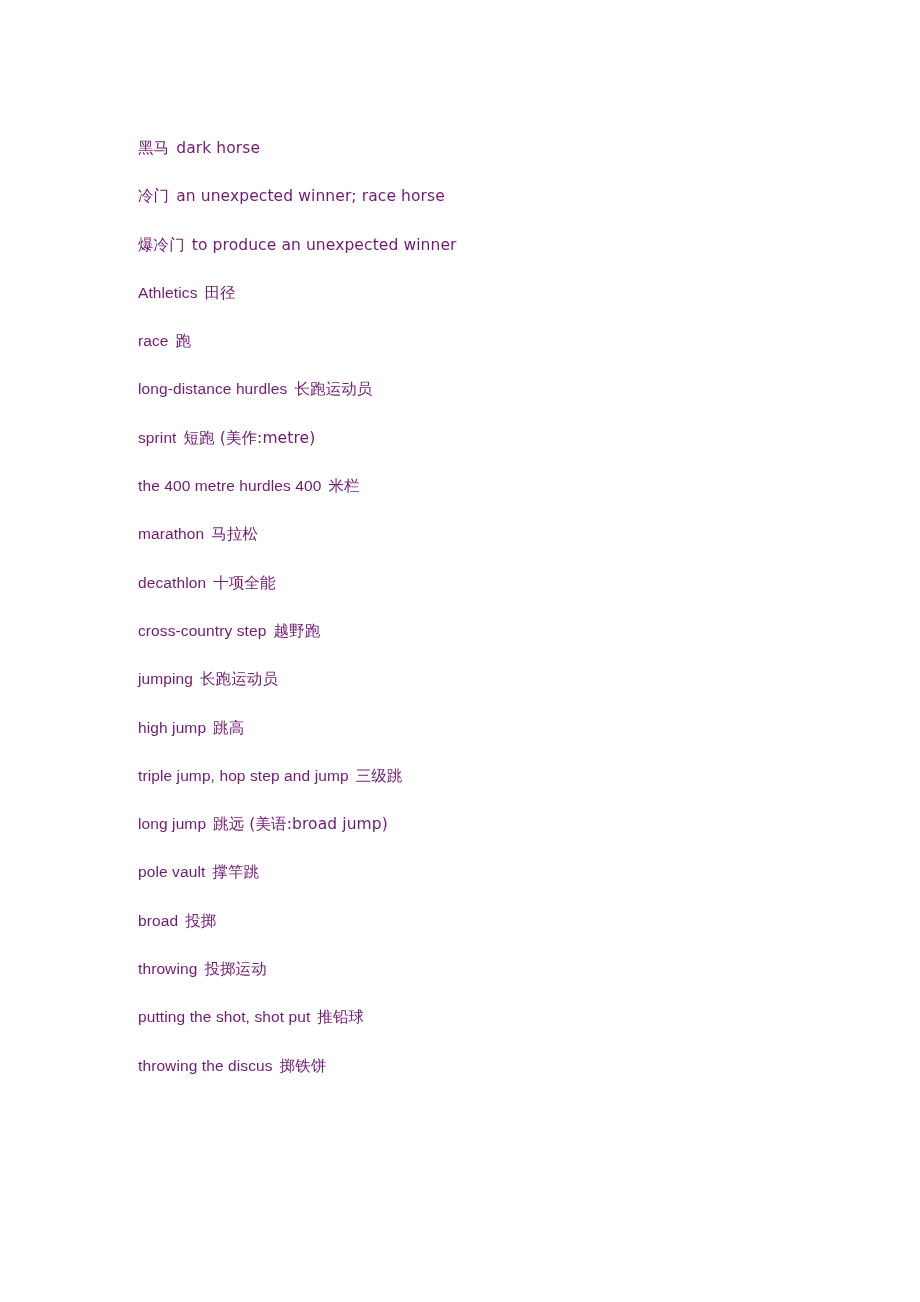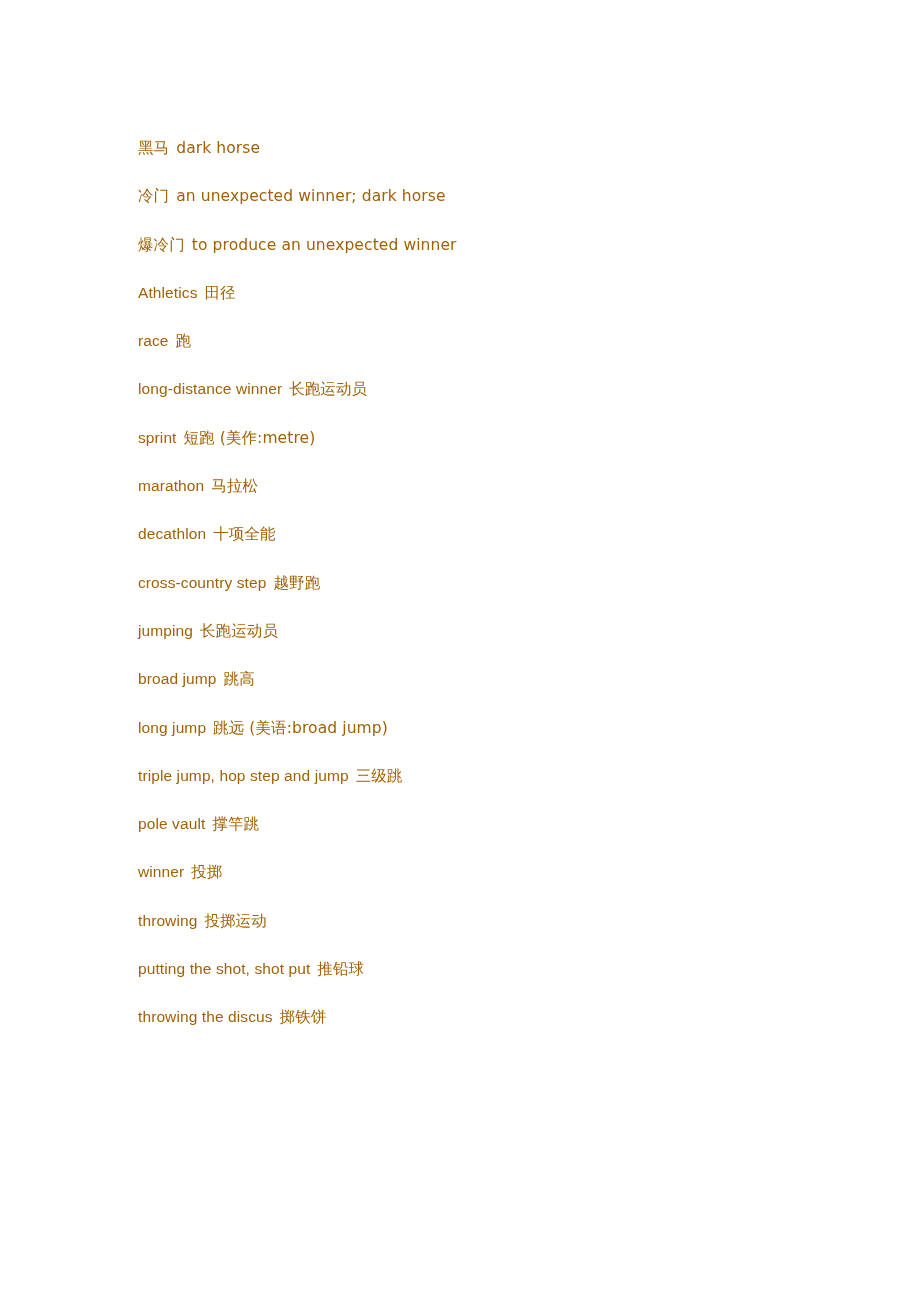--- a/index.html
+++ b/index.html
@@ -18,51 +18,52 @@
   .doc-body {
     position: absolute;
     left: 138px;
     top: 133px;
     width: 700px;
   }
   .entry {
     height: 48.3px;
     line-height: 30px;
     font-size: 15.5px;
-    color: #a16207;
+    color: #701a75;
     white-space: nowrap;
     letter-spacing: 0.1px;
   }
   .entry .term {
     font-family: "Liberation Sans", "DejaVu Sans", sans-serif;
   }
   .entry .cjk {
     font-family: "DejaVu Sans", "Liberation Sans", sans-serif;
     font-size: 15.5px;
   }
   .gap { display: inline-block; width: 7px; }
 </style>
 </head>
 <body style="background: rgb(255, 255, 255);">
 
 <div class="page">
   <div class="doc-body" id="glossary-list">
       <div class="entry"><span class="term">黑马</span><span class="gap"></span><span class="cjk">dark horse</span></div>
-      <div class="entry"><span class="term">冷门</span><span class="gap"></span><span class="cjk">an unexpected winner; dark horse</span></div>
+      <div class="entry"><span class="term">冷门</span><span class="gap"></span><span class="cjk">an unexpected winner; race horse</span></div>
       <div class="entry"><span class="term">爆冷门</span><span class="gap"></span><span class="cjk">to produce an unexpected winner</span></div>
       <div class="entry"><span class="term">Athletics</span><span class="gap"></span><span class="cjk">田径</span></div>
       <div class="entry"><span class="term">race</span><span class="gap"></span><span class="cjk">跑</span></div>
-      <div class="entry"><span class="term">long-distance winner</span><span class="gap"></span><span class="cjk">长跑运动员</span></div>
+      <div class="entry"><span class="term">long-distance hurdles</span><span class="gap"></span><span class="cjk">长跑运动员</span></div>
       <div class="entry"><span class="term">sprint</span><span class="gap"></span><span class="cjk">短跑  (美作:metre)</span></div>
+      <div class="entry"><span class="term">the 400 metre hurdles 400</span><span class="gap"></span><span class="cjk">米栏</span></div>
       <div class="entry"><span class="term">marathon</span><span class="gap"></span><span class="cjk">马拉松</span></div>
       <div class="entry"><span class="term">decathlon</span><span class="gap"></span><span class="cjk">十项全能</span></div>
       <div class="entry"><span class="term">cross-country step</span><span class="gap"></span><span class="cjk">越野跑</span></div>
       <div class="entry"><span class="term">jumping</span><span class="gap"></span><span class="cjk">长跑运动员</span></div>
-      <div class="entry"><span class="term">broad jump</span><span class="gap"></span><span class="cjk">跳高</span></div>
+      <div class="entry"><span class="term">high jump</span><span class="gap"></span><span class="cjk">跳高</span></div>
+      <div class="entry"><span class="term">triple jump, hop step and jump</span><span class="gap"></span><span class="cjk">三级跳</span></div>
       <div class="entry"><span class="term">long jump</span><span class="gap"></span><span class="cjk">跳远  (美语:broad jump)</span></div>
-      <div class="entry"><span class="term">triple jump, hop step and jump</span><span class="gap"></span><span class="cjk">三级跳</span></div>
       <div class="entry"><span class="term">pole vault</span><span class="gap"></span><span class="cjk">撑竿跳</span></div>
-      <div class="entry"><span class="term">winner</span><span class="gap"></span><span class="cjk">投掷</span></div>
+      <div class="entry"><span class="term">broad</span><span class="gap"></span><span class="cjk">投掷</span></div>
       <div class="entry"><span class="term">throwing</span><span class="gap"></span><span class="cjk">投掷运动</span></div>
       <div class="entry"><span class="term">putting the shot, shot put</span><span class="gap"></span><span class="cjk">推铅球</span></div>
       <div class="entry"><span class="term">throwing the discus</span><span class="gap"></span><span class="cjk">掷铁饼</span></div>
     </div>
 </div>
 
 </body></html>

